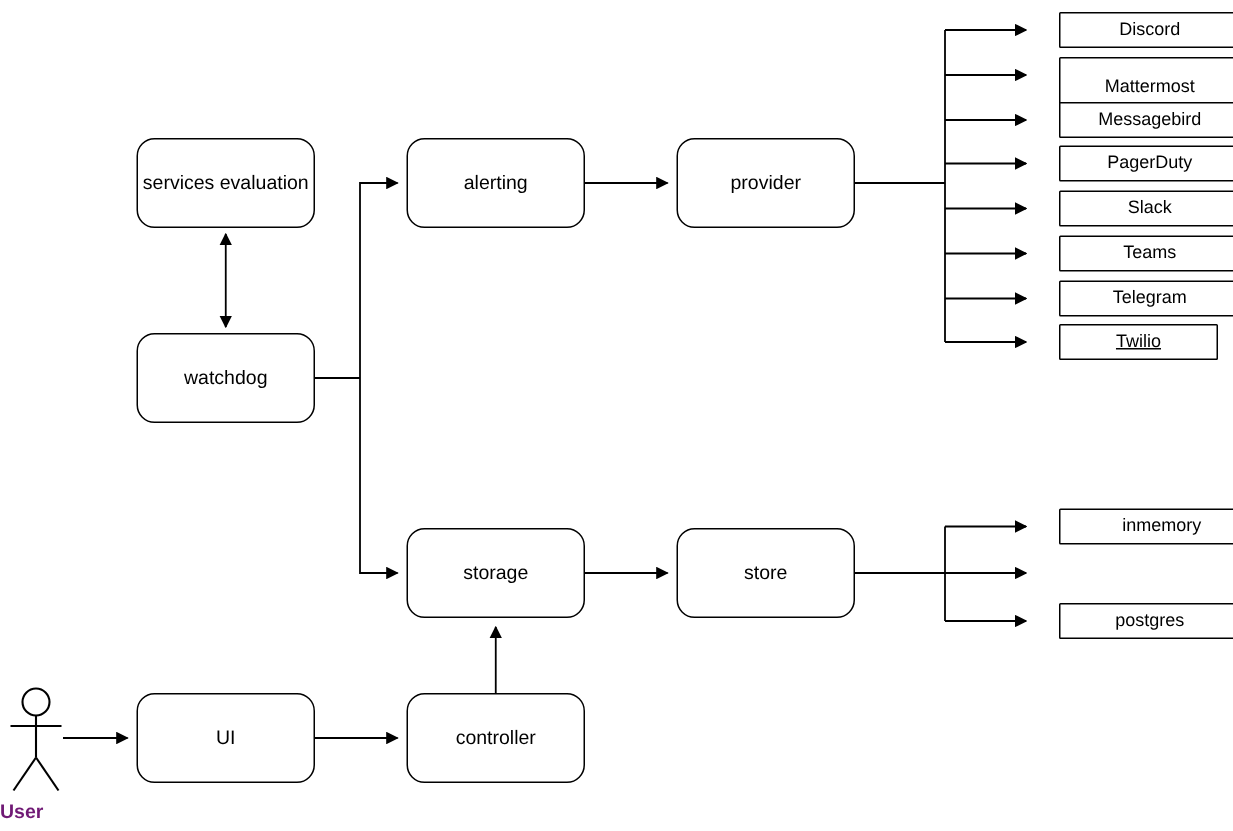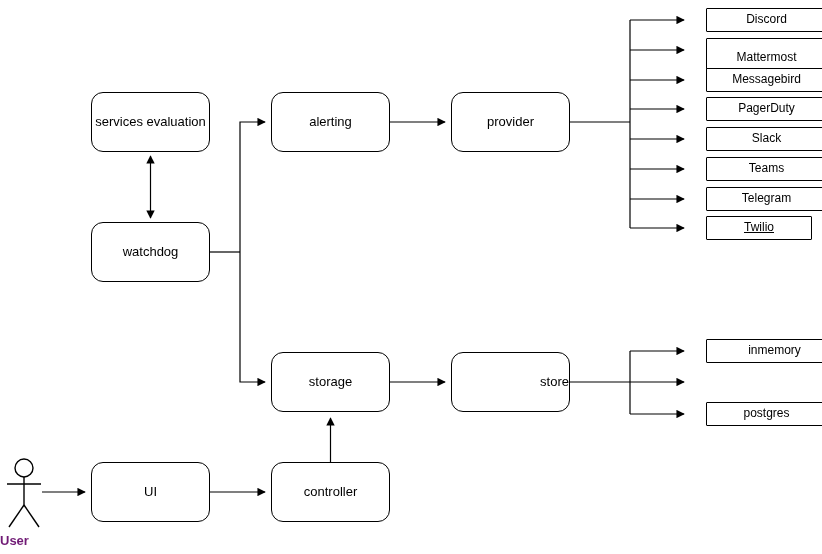--- a/index.html
+++ b/index.html
@@ -129,21 +129,21 @@
   </div>
 
   <div class="node big" style="left:451px; top:92px; width:119px; height:60px;">
     <span>provider</span>
   </div>
 
   <div class="node big" style="left:271px; top:352px; width:119px; height:60px;">
     <span>storage</span>
   </div>
 
-  <div class="node big" style="left:451px; top:352px; width:119px; height:60px;justify-content:flex-end;">
+  <div class="node big" style="left:451px; top:352px; width:119px; height:60px;">
     <span>store</span>
   </div>
 
   <div class="node big" style="left:91px; top:462px; width:119px; height:60px;">
     <span>UI</span>
   </div>
 
   <div class="node big" style="left:271px; top:462px; width:119px; height:60px;">
     <span>controller</span>
   </div>

